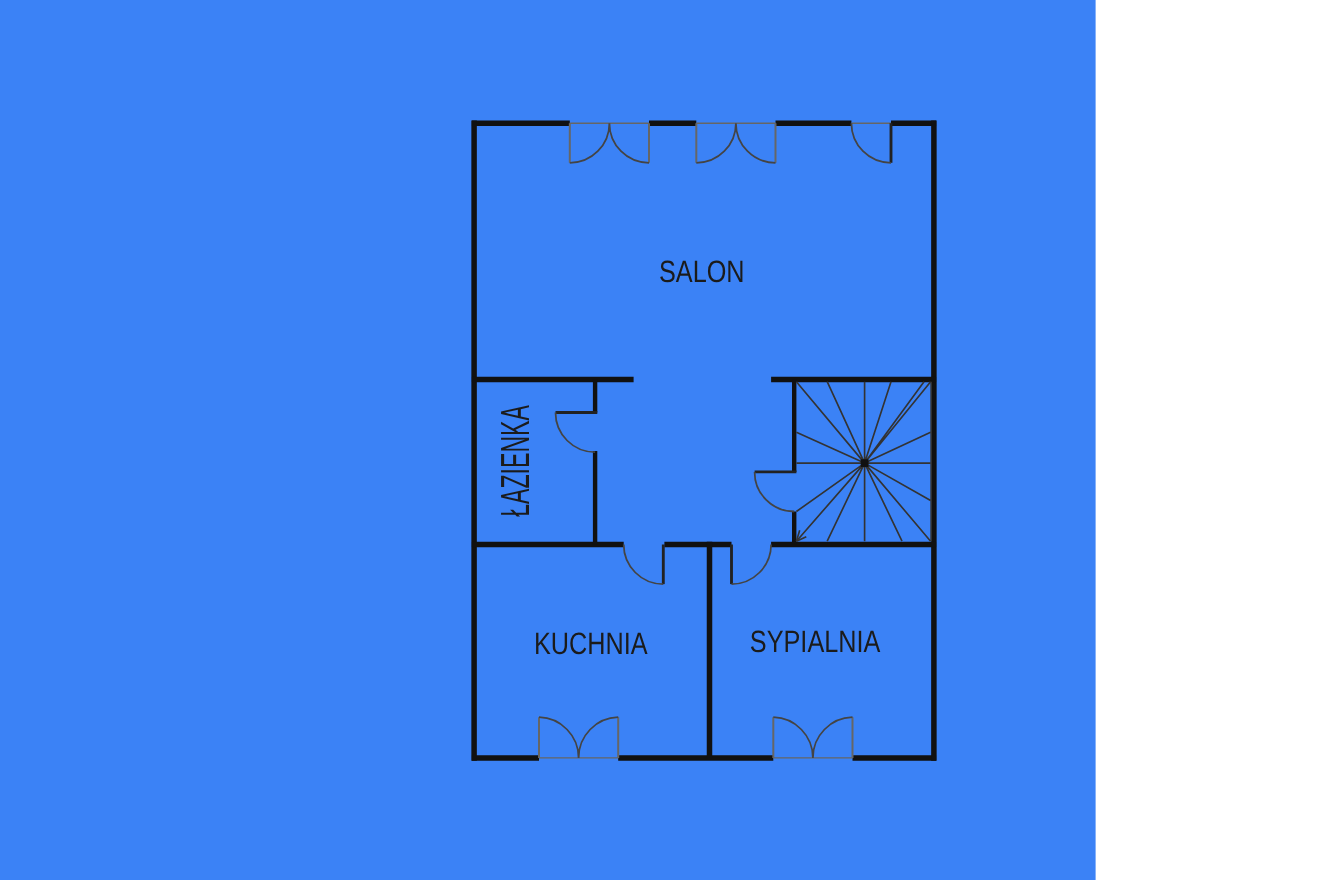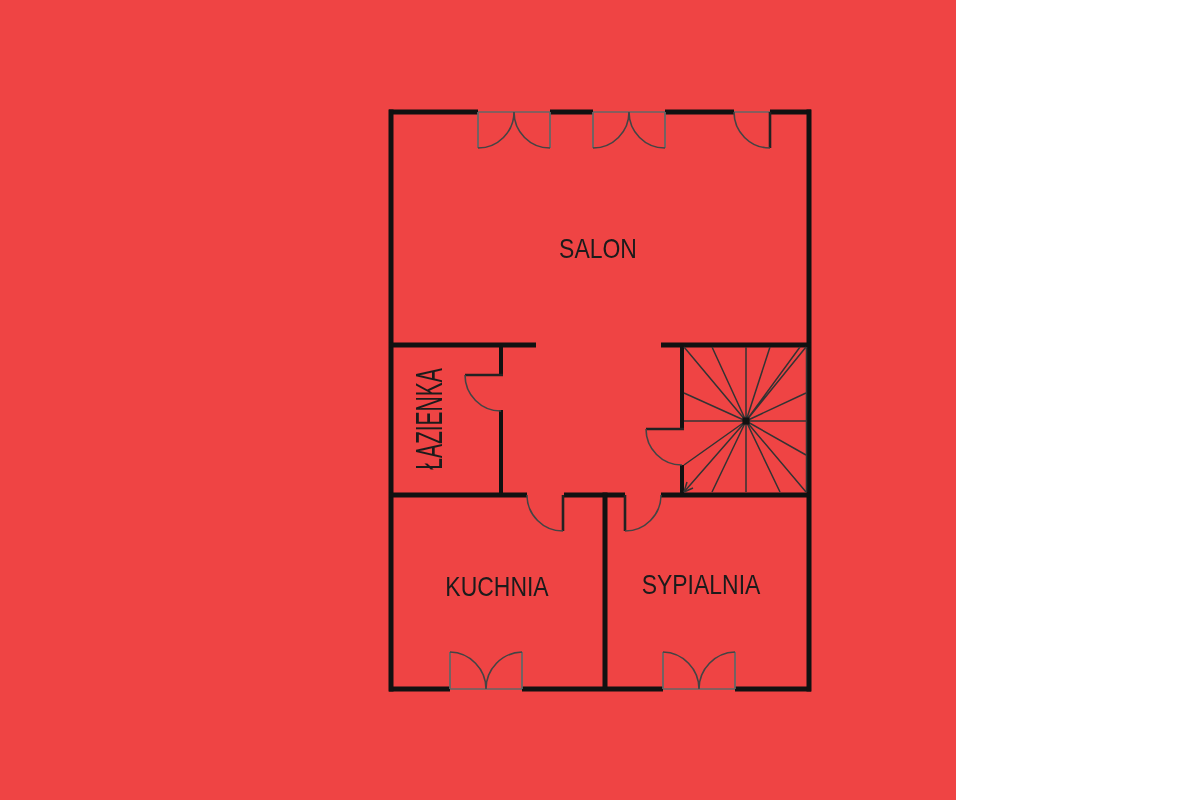--- a/index.html
+++ b/index.html
@@ -8,21 +8,22 @@
     background: #ffffff;
     width: 1200px;
     height: 800px;
     overflow: hidden;
     font-family: "Liberation Sans", sans-serif;
   }
   .canvas {
     position: relative;
     width: 956px;
     height: 800px;
-    background: #ef4444;
+    background: #3b82f6;
+    padding-left: 40px;
   }
   svg { display: block; }
   .room-label {
     fill: #1b1b1b;
     font-family: "Liberation Sans", "DejaVu Sans", sans-serif;
     font-size: 28px;
     font-weight: 400;
     text-anchor: middle;
   }
 </style>

